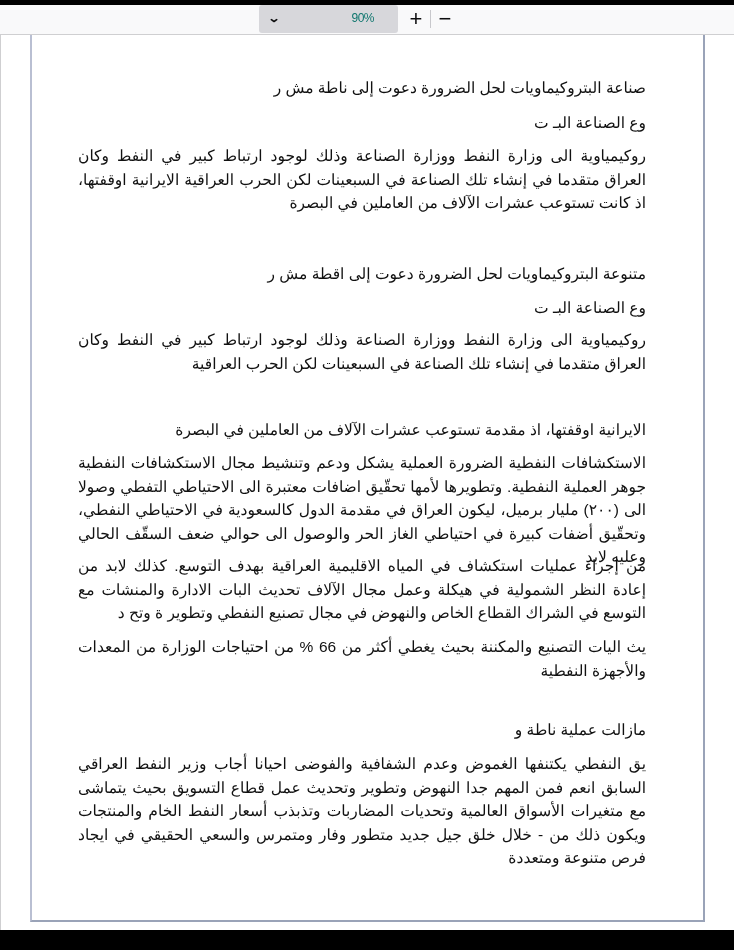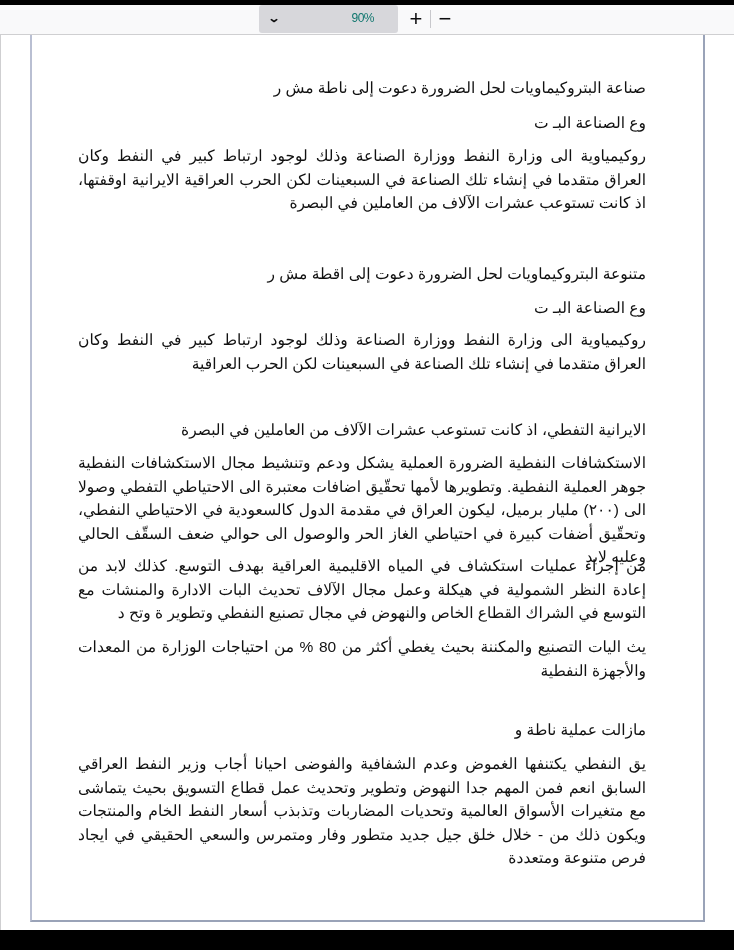--- a/index.html
+++ b/index.html
@@ -64,21 +64,21 @@
 
 <div class="viewer">
   <div class="page">
     <div class="content">
       <p style="top:33px">صناعة البتروكيماويات لحل الضرورة دعوت إلى ناطة مش ر</p>
       <p style="top:68px">وع الصناعة البـ ت</p>
       <p style="top:101px">روكيمياوية الى وزارة النفط ووزارة الصناعة وذلك لوجود ارتباط كبير في النفط وكان العراق متقدما في إنشاء تلك الصناعة في السبعينات لكن الحرب العراقية الايرانية اوقفتها، اذ كانت تستوعب عشرات الآلاف من العاملين في البصرة</p>
       <p style="top:219px">متنوعة البتروكيماويات لحل الضرورة دعوت إلى اقطة مش ر</p>
       <p style="top:253px">وع الصناعة البـ ت</p>
       <p style="top:285px">روكيمياوية الى وزارة النفط ووزارة الصناعة وذلك لوجود ارتباط كبير في النفط وكان العراق متقدما في إنشاء تلك الصناعة في السبعينات لكن الحرب العراقية</p>
-      <p style="top:375px">الايرانية التفطي، اذ كانت تستوعب عشرات الآلاف من العاملين في البصرة</p>
+      <p style="top:375px">الايرانية اوقفتها، اذ مقدمة تستوعب عشرات الآلاف من العاملين في البصرة</p>
       <p style="top:408px">الاستكشافات النفطية الضرورة العملية يشكل ودعم وتنشيط مجال الاستكشافات النفطية جوهر العملية النفطية. وتطويرها لأمها تحقّيق اضافات معتبرة الى الاحتياطي التفطي وصولا الى (٢٠٠) مليار برميل، ليكون العراق في مقدمة الدول كالسعودية في الاحتياطي النفطي، وتحقّيق أضفات كبيرة في احتياطي الغاز الحر والوصول الى حوالي ضعف السقّف الحالي وعليه لابد</p>
       <p style="top:511px">من إجراء عمليات استكشاف في المياه الاقليمية العراقية بهدف التوسع. كذلك لابد من إعادة النظر الشمولية في هيكلة وعمل مجال الآلاف تحديث البات الادارة والمنشات مع التوسع في الشراك القطاع الخاص والنهوض في مجال تصنيع النفطي وتطوير ة وتح د</p>
-      <p style="top:592px">يث اليات التصنيع والمكننة بحيث يغطي أكثر من 80 % من احتياجات الوزارة من المعدات والأجهزة النفطية</p>
+      <p style="top:592px">يث اليات التصنيع والمكننة بحيث يغطي أكثر من 66 % من احتياجات الوزارة من المعدات والأجهزة النفطية</p>
       <p style="top:675px">مازالت عملية ناطة و</p>
       <p style="top:709px">يق النفطي يكتنفها الغموض وعدم الشفافية والفوضى احيانا أجاب وزير النفط العراقي السابق انعم فمن المهم جدا النهوض وتطوير وتحديث عمل قطاع التسويق بحيث يتماشى مع متغيرات الأسواق العالمية وتحديات المضاربات وتذبذب أسعار النفط الخام والمنتجات ويكون ذلك من - خلال خلق جيل جديد متطور وفار ومتمرس والسعي الحقيقي في ايجاد فرص متنوعة ومتعددة</p>
     </div>
   </div>
 </div>
 
 </body></html>

